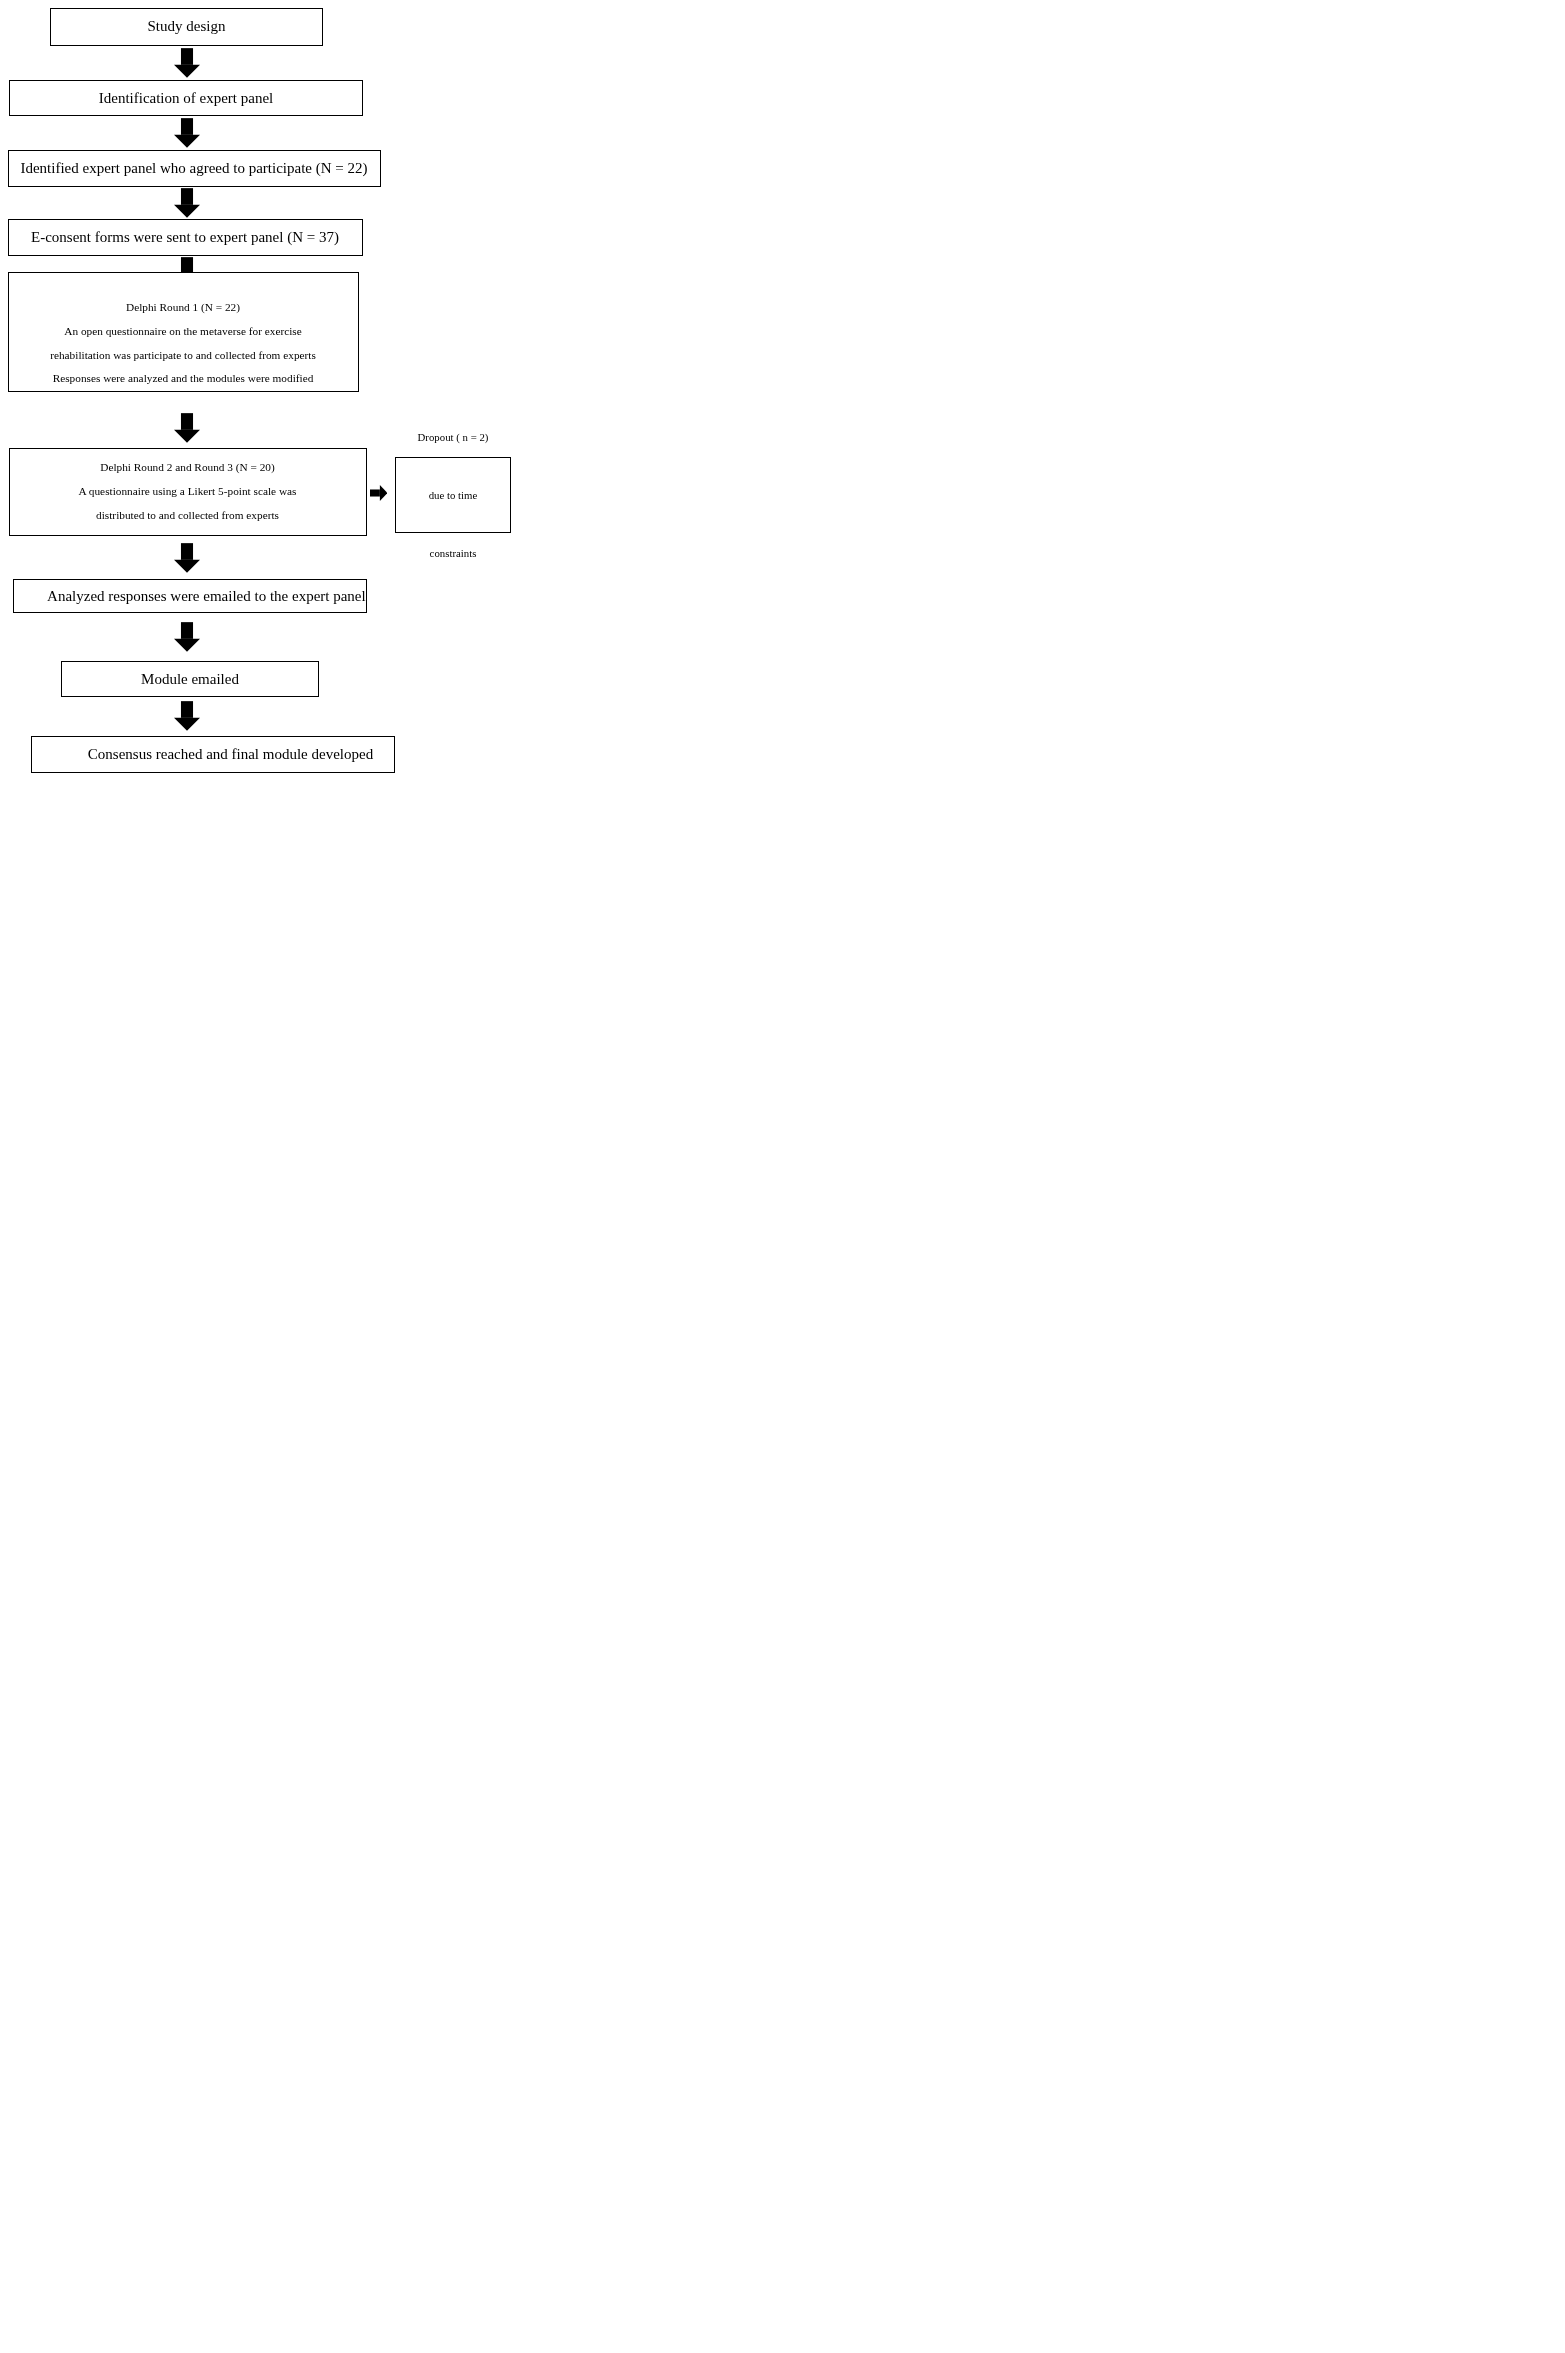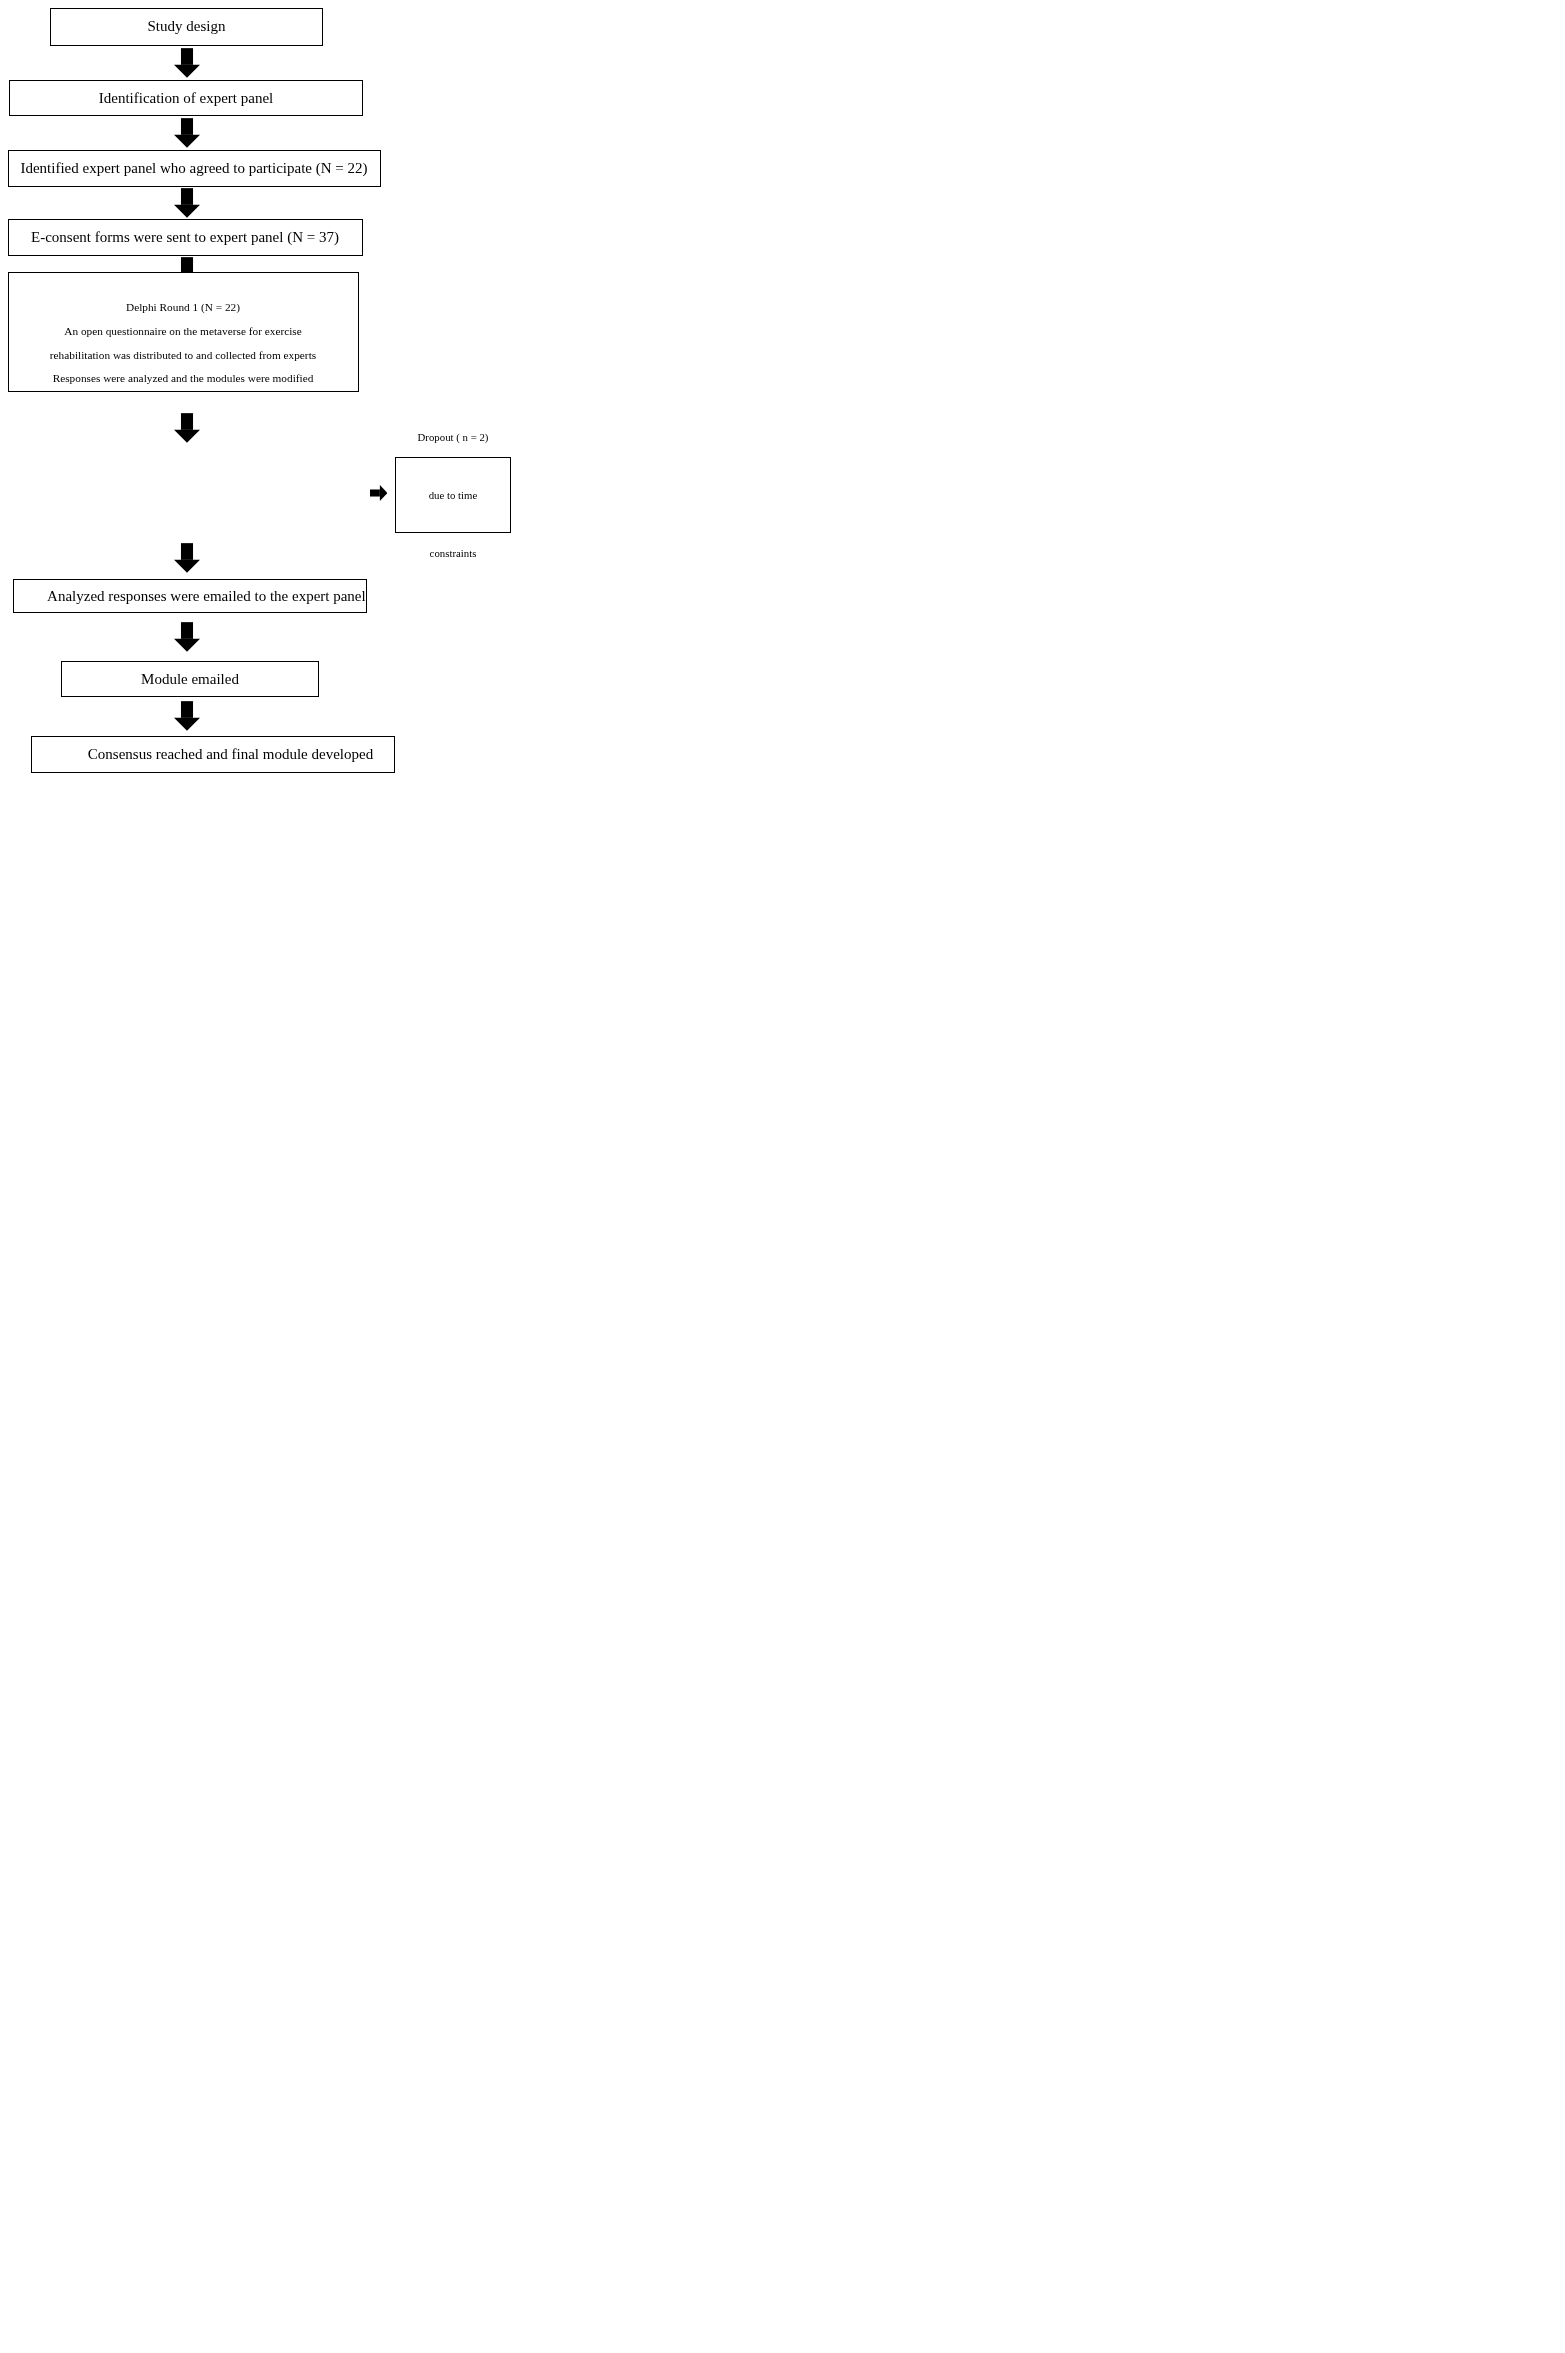--- a/index.html
+++ b/index.html
@@ -104,31 +104,36 @@
   <div class="arrow" style="left:174px; top:257px;">
     <svg width="26" height="30" viewBox="0 0 56 64">
       <rect class="fill-ink" x="15" y="0" width="26" height="36"></rect>
       <polygon class="fill-ink" points="0,36 56,36 28,64"></polygon>
     </svg>
   </div>
 
   <div class="node multi thick" style="left:7.5px; top:272px; width:351px; height:120px;justify-content:flex-end;">
     <div class="line">Delphi Round 1 (N = 22)</div>
     <div class="line">An open questionnaire on the metaverse for exercise</div>
-    <div class="line">rehabilitation was distributed to and collected from experts</div>
+    <div class="line">rehabilitation was participate to and collected from experts</div>
     <div class="line">Responses were analyzed and the modules were modified</div>
   </div>
 
   <div class="arrow" style="left:174px; top:413px;">
     <svg width="26" height="30" viewBox="0 0 56 64">
       <rect class="fill-ink" x="15" y="0" width="26" height="36"></rect>
       <polygon class="fill-ink" points="0,36 56,36 28,64"></polygon>
     </svg>
   </div>
 
+  <div class="node multi thick" style="left:8.5px; top:448px; width:358px; height:88px;">
+    <div class="line">Delphi Round 2 and Round 3 (N = 20)</div>
+    <div class="line">A questionnaire using a Likert 5-point scale was</div>
+    <div class="line">distributed to and collected from experts</div>
+  </div>
 
   <div class="arrow" style="left:370px; top:485px;">
     <svg width="17.4" height="16" viewBox="0 0 37 34">
       <rect class="fill-ink" x="0" y="9.5" width="21" height="15"></rect>
       <polygon class="fill-ink" points="21,0 37,17 21,34"></polygon>
     </svg>
   </div>
 
   <div class="node dropout-box thick" style="left:395px; top:457px; width:116px; height:76px;">
     <div class="line">Dropout ( n = 2)</div>

